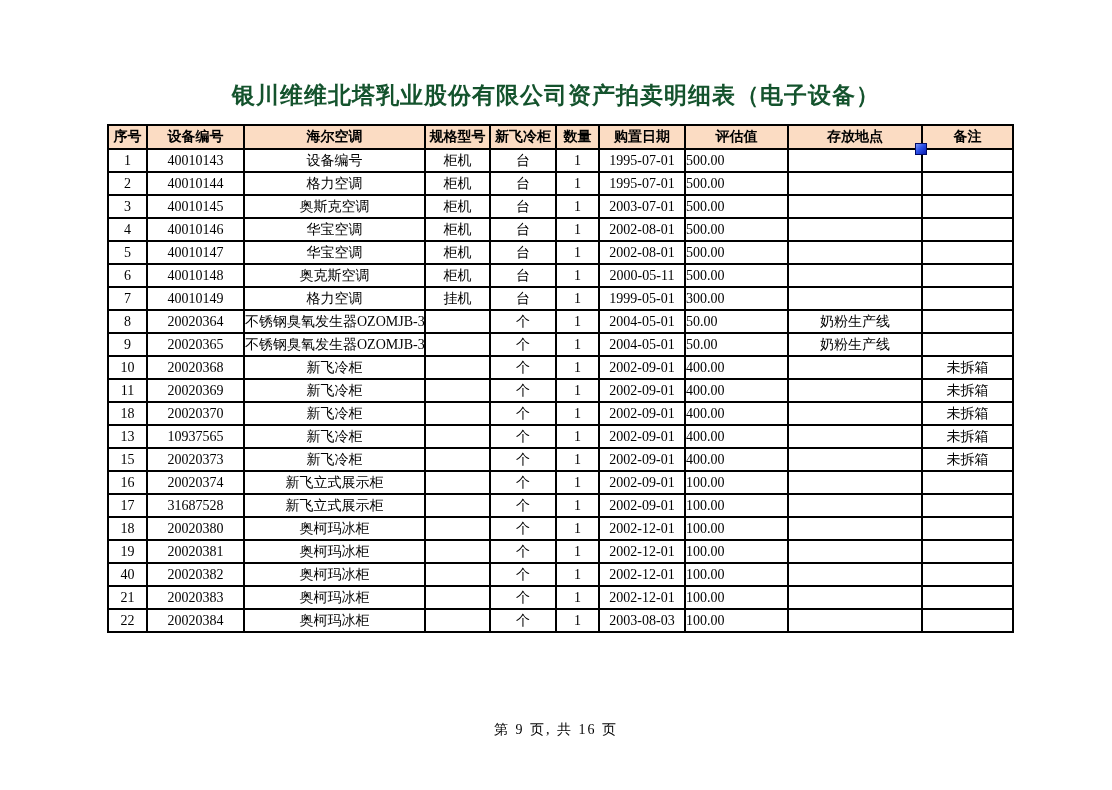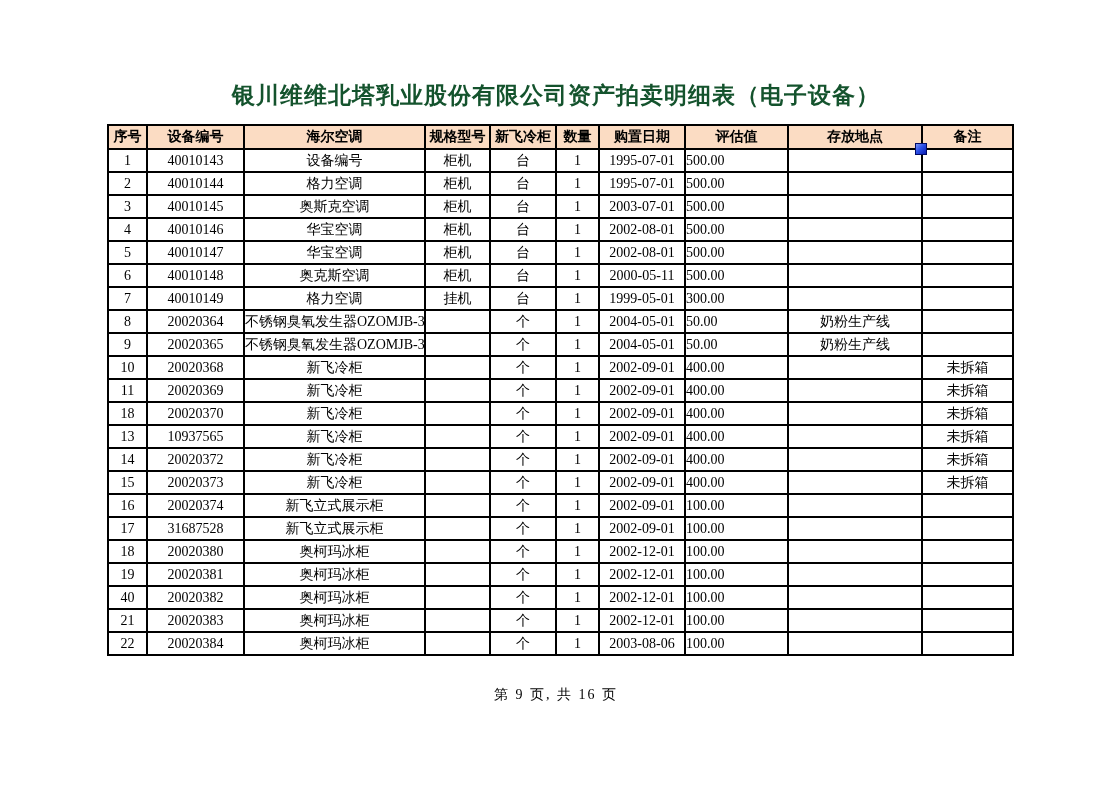--- a/index.html
+++ b/index.html
@@ -55,21 +55,21 @@
   }
   .selection-handle {
     position: absolute;
     left: 915px; top: 143px;
     width: 12px; height: 12px;
     background: linear-gradient(135deg, #7d97f5 0%, #2b50e8 45%, #0a1cb0 100%);
     border: 1px solid #000a66;
   }
   .page-footer {
     position: absolute;
-    top: 686px; left: 0; width: 100%;
+    top: 721px; left: 0; width: 100%;
     text-align: center;
     font-family: "Liberation Serif", serif;
     font-size: 14px;
     letter-spacing: 2px;
     color: #000000;
   }
 </style>
 </head>
 <body>
 
@@ -255,32 +255,20 @@
           <td>新飞冷柜</td>
           <td></td>
           <td>个</td>
           <td>1</td>
           <td>2002-09-01</td>
           <td class="num">400.00</td>
           <td></td>
           <td>未拆箱</td>
         </tr>
         <tr>
-          <td>14</td>
-          <td>20020372</td>
-          <td>新飞冷柜</td>
-          <td></td>
-          <td>个</td>
-          <td>1</td>
-          <td>2002-09-01</td>
-          <td class="num">400.00</td>
-          <td></td>
-          <td>未拆箱</td>
-        </tr>
-        <tr>
           <td>15</td>
           <td>20020373</td>
           <td>新飞冷柜</td>
           <td></td>
           <td>个</td>
           <td>1</td>
           <td>2002-09-01</td>
           <td class="num">400.00</td>
           <td></td>
           <td>未拆箱</td>
@@ -357,21 +345,21 @@
           <td></td>
           <td></td>
         </tr>
         <tr>
           <td>22</td>
           <td>20020384</td>
           <td>奥柯玛冰柜</td>
           <td></td>
           <td>个</td>
           <td>1</td>
-          <td>2003-08-06</td>
+          <td>2003-08-03</td>
           <td class="num">100.00</td>
           <td></td>
           <td></td>
         </tr>
       </tbody>
   </table>
 
   <div class="selection-handle"></div>
 
   <div class="page-footer">第 9 页, 共 16 页</div>

